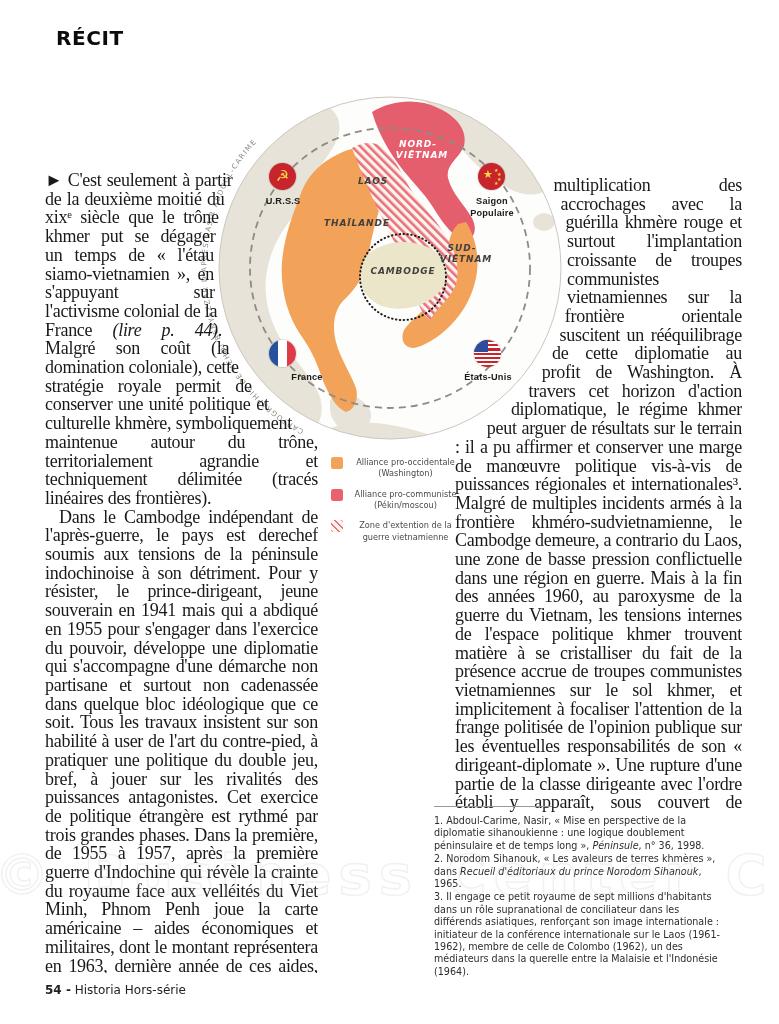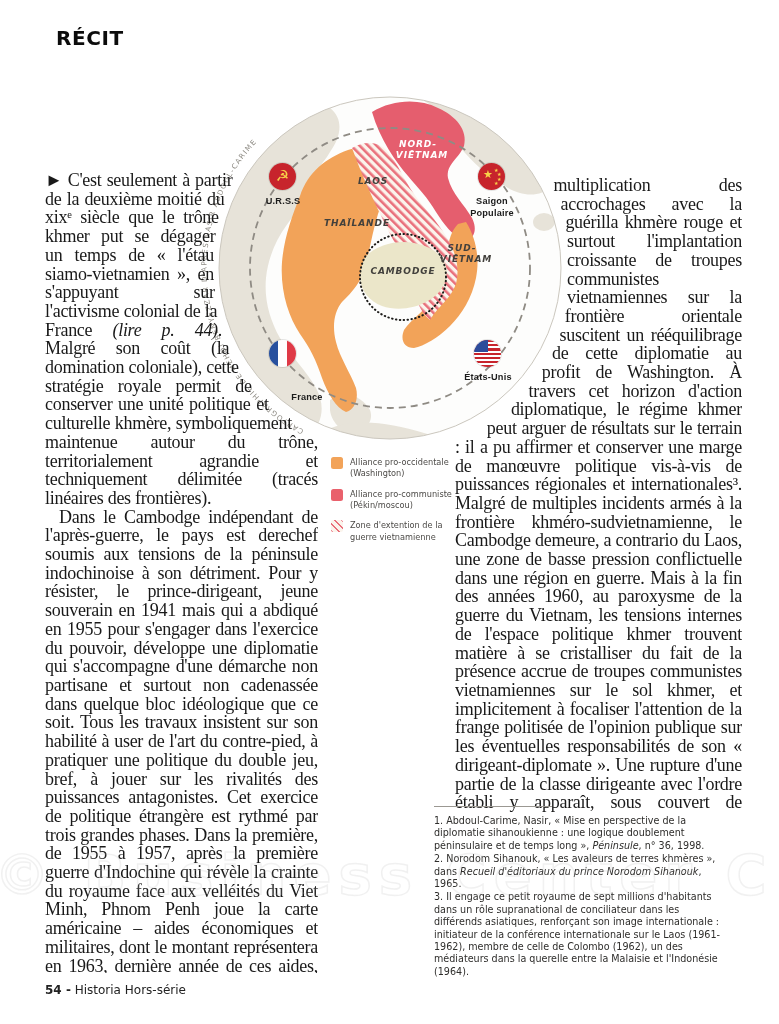--- a/index.html
+++ b/index.html
@@ -30,21 +30,21 @@
   .flag-france{left:269px;top:340px;background:linear-gradient(90deg,#27509e 0 9px,#ffffff 9px 18px,#df3a47 18px 27px);}
   .flag-usa{left:474px;top:340px;background:repeating-linear-gradient(180deg,#c7242c 0 2.1px,#ffffff 2.1px 4.2px);}
   .usa-canton{position:absolute;left:0;top:0;width:14px;height:12px;background:#2d4c9b;}
   .flag-label{position:absolute;transform:translateX(-50%);font-family:Liberation Sans, sans-serif;
               font-weight:bold;font-size:9.2px;color:#1c1c1c;text-align:center;line-height:1.3;
               letter-spacing:.2px;white-space:nowrap;}
 
   
   .legend{position:absolute;left:331px;top:457px;width:130px;font-family:"DejaVu Sans",sans-serif;
           font-size:8.2px;line-height:1.38;color:#4c4a47;}
-  .legend-row{display:flex;gap:7px;margin-bottom:9px;}
+  .legend-row{display:flex;gap:7px;margin-bottom:9px;text-align:center;}
   .swatch{width:12px;height:12px;border-radius:2.5px;flex:0 0 auto;margin-top:0;}
   .sw-orange{background:#f2a359;}
   .sw-pink{background:#e9616c;}
   .sw-stripes{background:repeating-linear-gradient(45deg,#e9707b 0 2px,#fbf4ec 2px 5px);}
 
   
   .bodycol{position:absolute;font-size:18px;line-height:18.7px;letter-spacing:-.28px;
            text-align:justify;color:#191919;hyphens:auto;-webkit-hyphens:auto;}
   .col-left{left:45px;top:171px;width:273px;height:802px;overflow:hidden;}
   .col-right{left:455px;top:176px;width:287px;height:636px;overflow:hidden;}
@@ -161,21 +161,21 @@
     <span class="cn-star cn-s2">★</span>
     <span class="cn-star cn-s3">★</span>
     <span class="cn-star cn-s4">★</span>
   </div>
   <div class="flag-label" style="left:492px;top:196px;">
     <span style="display:block">Saigon</span>
     <span style="display:block">Populaire</span>
   </div>
 
   <div class="flag flag-france"></div>
-  <div class="flag-label" style="left:283px;top:392px;padding-left:48px;">France</div>
+  <div class="flag-label" style="left:283px;top:372px;padding-left:48px;">France</div>
 
   <div class="flag flag-usa">
     <span class="usa-canton"></span>
   </div>
   <div class="flag-label" style="left:488px;top:372px;">États-Unis</div>
 
   <div class="legend">
     <div class="legend-row">
       <span class="swatch sw-orange"></span>
       <span>Alliance pro-occidentale (Washington)</span>

